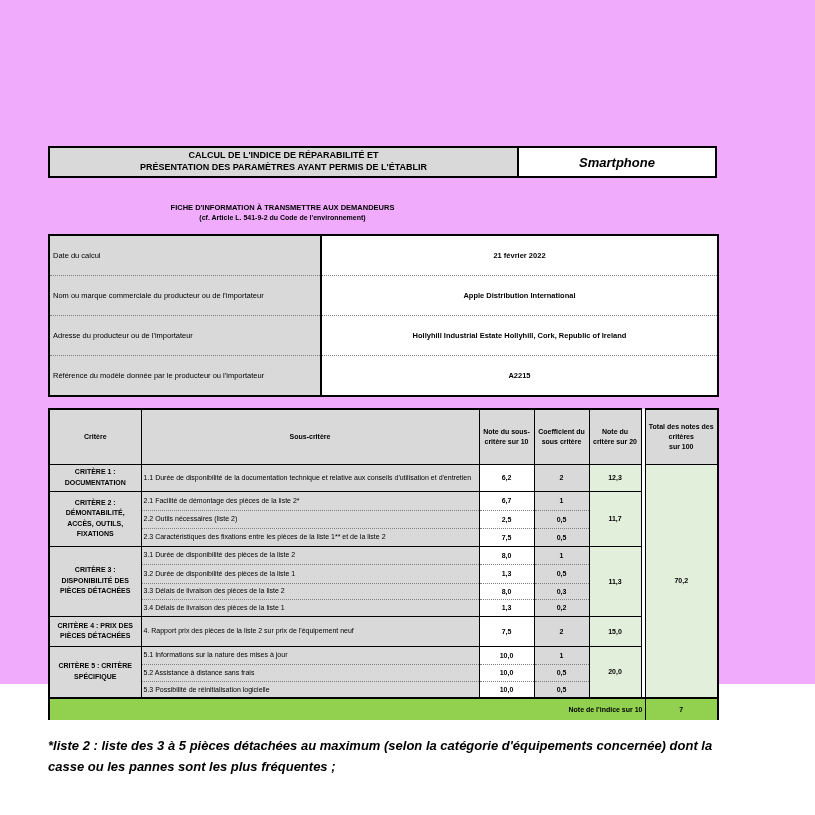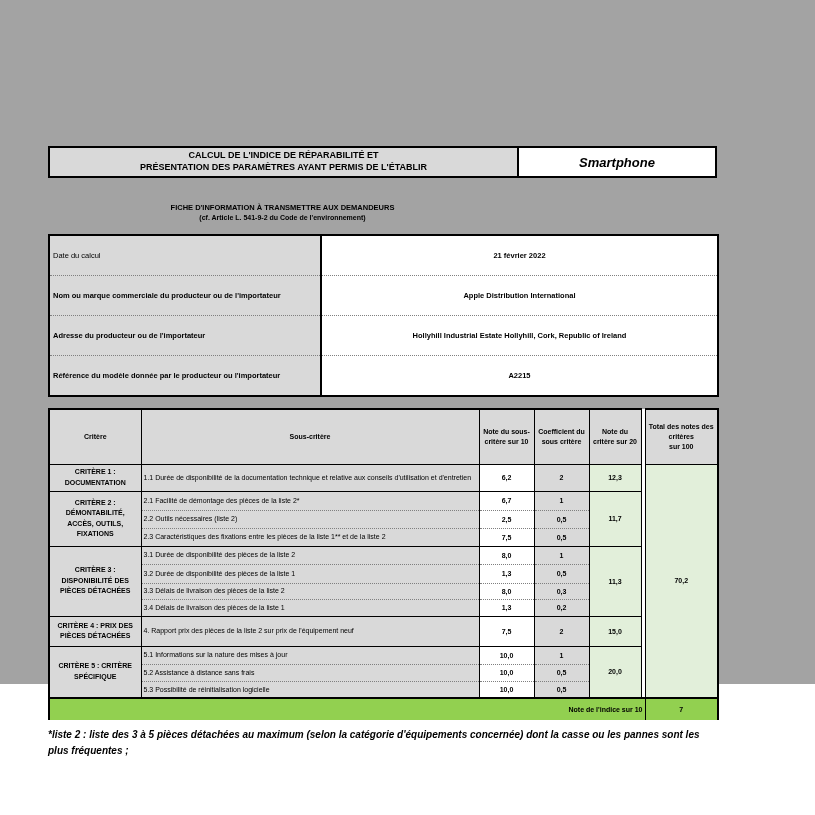--- a/index.html
+++ b/index.html
@@ -4,21 +4,21 @@
 <style>
   * { box-sizing: border-box; }
   html, body { margin: 0; padding: 0; }
   body {
     width: 815px; height: 815px;
     background: #ffffff;
     font-family: "Liberation Sans", sans-serif;
     color: #000;
     overflow: hidden;
   }
-  .sheet { position: relative; width: 815px; height: 684px; background: #a3a3a3; }
+  .sheet { position: relative; width: 815px; height: 684px; background: #f0abfc; }
   .content { position: absolute; left: 48px; top: 146px; width: 669px; }
 
   
   .header-bar { display: flex; border: 2px solid #000; height: 32px; }
   .title-cell {
     width: 469px; background: #d9d9d9; border-right: 2px solid #000;
     display: flex; flex-direction: column; justify-content: center;
     text-align: center; font-weight: bold; font-size: 9px; line-height: 1.3;
   }
   .category-cell {
@@ -31,21 +31,21 @@
   .subtitle .l1 { font-size: 7.5px; }
   .subtitle .l2 { font-size: 7px; margin-top: 2px; }
 
   
   .info-table {
     margin-top: 13px; width: 669px; border-collapse: collapse;
     table-layout: fixed; border: 2px solid #000;
   }
   .info-table td { height: 18px; font-size: 7.5px; vertical-align: middle; padding: 15px 3px; }
   .info-table td.ilabel { background: #d9d9d9; border-right: 2px solid #000; }
-  .info-table tr + tr td { border-top: 1px dotted #808080; font-weight: bold; }
+  .info-table tr + tr td { border-top: 1px dotted #808080; }
   .info-table td.ivalue { text-align: center; font-weight: bold; background: #fff; }
 
   
   .main-table { margin-top: 11px; width: 669px; border-collapse: collapse; table-layout: fixed; }
   .main-table th, .main-table td {
     border-left: 1px solid #000; border-right: 1px solid #000;
     border-top: 1px solid #000; border-bottom: none;
     padding: 1px 2px; vertical-align: middle; font-size: 7px;
   }
   .main-table th {
@@ -70,21 +70,21 @@
     background: #92d050; font-weight: bold; font-size: 13px; text-align: right;
     padding-right: 10px; border-top: 2px solid #000 !important;
     border-bottom: 3px solid #000; border-right: 2px solid #000;
   }
   .final-score {
     background: #92d050; font-weight: bold; font-size: 13px; text-align: center;
     border-top: 2px solid #000 !important; border-bottom: 3px solid #000;
   }
 
   
-  .footnotes { margin-top: 7px; font-style: italic; font-weight: 600; font-size: 10px; line-height: 1.6; }
+  .footnotes { margin-top: 16px; font-style: italic; font-weight: 600; font-size: 13px; line-height: 1.6; }
 </style>
 </head>
 <body>
 
 <div class="sheet">
   <div class="content">
 
     <div class="header-bar">
       <div class="title-cell">
         <div>CALCUL DE L'INDICE DE RÉPARABILITÉ ET</div>

